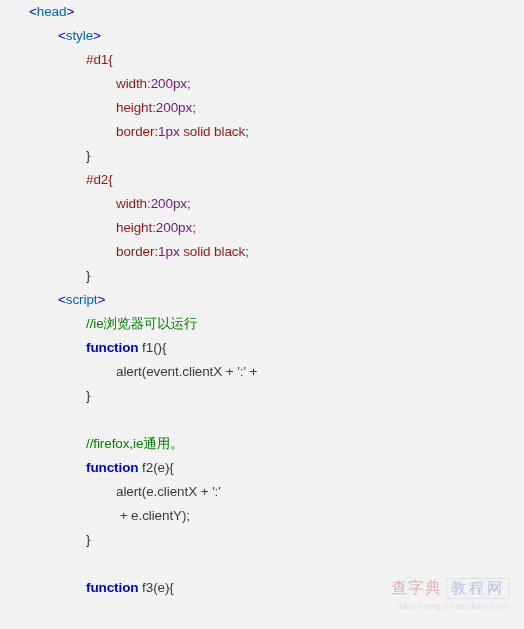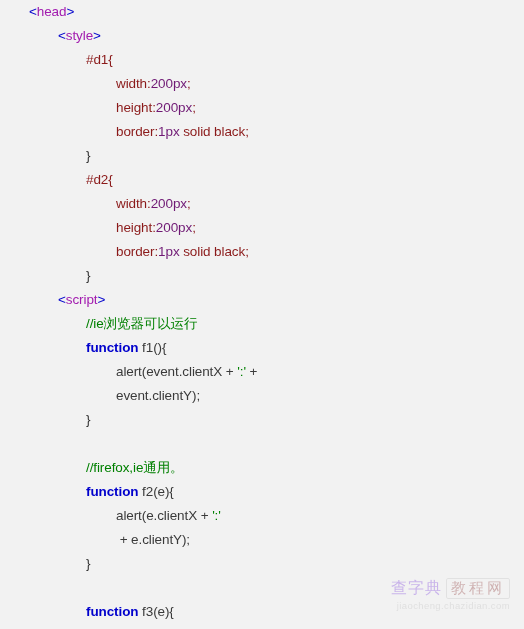--- a/index.html
+++ b/index.html
@@ -34,21 +34,21 @@
   }
 
   
   .ind0 { padding-left: 29px; }
   .ind1 { padding-left: 58px; }
   .ind2 { padding-left: 86px; }
   .ind3 { padding-left: 116px; }
 
   
   .tok-punct     { color: #0000cc; }
-  .tok-tag       { color: #a21caf; }
+  .tok-tag       { color: #0369a1; }
   .tok-selector  { color: #8b1a1a; }
   .tok-prop      { color: #8b1a1a; }
   .tok-value     { color: #701a75; }
   .tok-keyword   { color: #0000cc; font-weight: bold; margin-top: 23px; }
   .tok-comment   { color: #008000; }
   .tok-string    { color: #008000; }
   .tok-plain     { color: #3a3a3a; }
   .tok-brace     { color: #333333; }
 
   
@@ -64,27 +64,27 @@
   }
   #watermark .wm-row {
     display: flex;
     align-items: center;
     justify-content: flex-end;
     gap: 4px;
     height: 22px;
   }
   #watermark .wm-main {
     font-size: 16px;
-    color: #6d28d9;
+    color: #b91c1c;
     letter-spacing: 1px;
     font-family: "DejaVu Sans", sans-serif;
   }
   #watermark .wm-boxed {
     font-size: 15px;
-    color: #7f1d1d;
+    color: #1d4ed8;
     letter-spacing: 3px;
     padding: 0px 4px;
     border: 1px solid #bdbdbd;
     border-radius: 2px;
     font-family: "DejaVu Sans", sans-serif;
   }
   #watermark .wm-url {
     text-align: right;
     font-size: 9.5px;
     color: #b4b4b4;
@@ -107,21 +107,20 @@
       <div class="code-line ind2"><span class="tok-brace">}</span></div>
       <div class="code-line ind2"><span class="tok-selector">#d2{</span></div>
       <div class="code-line ind3"><span class="tok-prop">width:</span><span class="tok-value">200px</span><span class="tok-prop">;</span></div>
       <div class="code-line ind3"><span class="tok-prop">height:</span><span class="tok-value">200px</span><span class="tok-prop">;</span></div>
       <div class="code-line ind3"><span class="tok-prop">border:</span><span class="tok-value">1px</span><span class="tok-prop"> solid black;</span></div>
       <div class="code-line ind2"><span class="tok-brace">}</span></div>
       <div class="code-line ind1"><span class="tok-punct">&lt;</span><span class="tok-tag">script</span><span class="tok-punct">&gt;</span></div>
       <div class="code-line ind2"><span class="tok-comment">//ie浏览器可以运行</span></div>
       <div class="code-line ind2"><span class="tok-keyword">function</span><span class="tok-plain"> f1(){</span></div>
       <div class="code-line ind3"><span class="tok-plain">alert(event.clientX + </span><span class="tok-string">':'</span><span class="tok-plain"> +</span></div>
-      <div class="code-line ind3"><span class="tok-plain">event.clientY);</span></div>
       <div class="code-line ind2"><span class="tok-brace">}</span></div>
       <div class="code-line ind0">&nbsp;</div>
       <div class="code-line ind2"><span class="tok-comment">//firefox,ie通用。</span></div>
       <div class="code-line ind2"><span class="tok-keyword">function</span><span class="tok-plain"> f2(e){</span></div>
       <div class="code-line ind3"><span class="tok-plain">alert(e.clientX + </span><span class="tok-string">':'</span></div>
       <div class="code-line ind3"><span class="tok-plain"> + e.clientY);</span></div>
       <div class="code-line ind2"><span class="tok-brace">}</span></div>
       <div class="code-line ind0">&nbsp;</div>
       <div class="code-line ind2"><span class="tok-keyword">function</span><span class="tok-plain"> f3(e){</span></div>
     </div>

